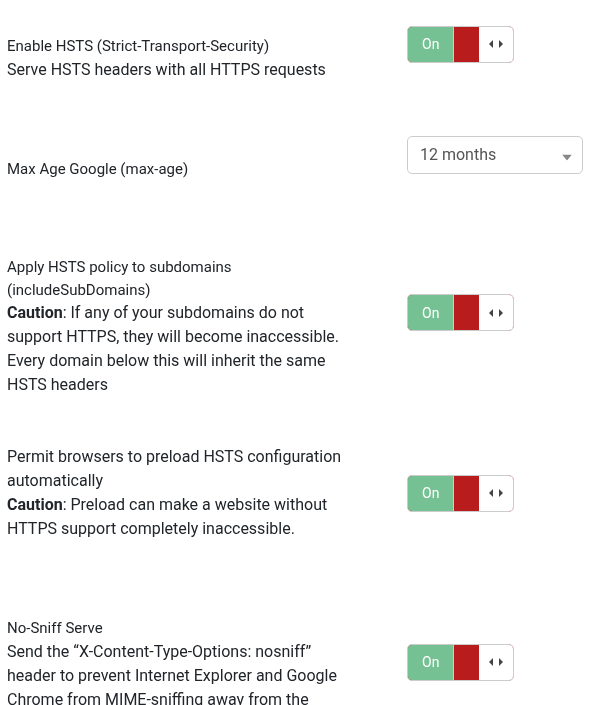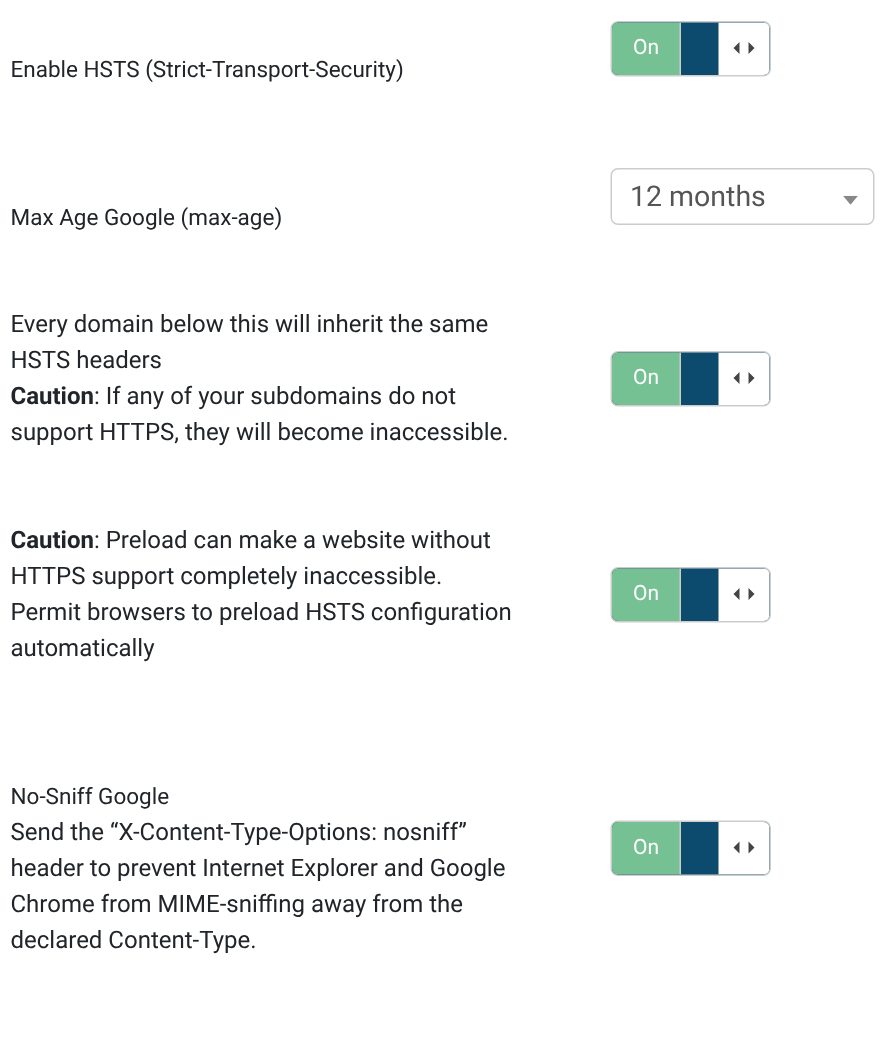--- a/index.html
+++ b/index.html
@@ -42,21 +42,21 @@
   }
   .caution-label {
     font-weight: 700;
   }
   .toggle {
     display: inline-flex;
     border: 1px solid #ccc;
     border-radius: 5px;
     overflow: hidden;
     height: 37px;
-    background: #0c4a6e;
+    background: #b91c1c;
     gap: 25px;
   }
   .toggle-on {
     display: flex;
     align-items: center;
     justify-content: center;
     background: #76c193;
     color: #fff;
     font-size: 14px;
     font-weight: 400;
@@ -80,36 +80,37 @@
     border-radius: 5px;
     background: #fff;
     height: 38px;
     width: 100%;
   }
   .select-value {
     display: flex;
     align-items: center;
     height: 100%;
     padding: 0 12px;
-    font-size: 19px;
+    font-size: 16px;
     color: #555;
   }
   .select-caret {
     position: absolute;
     right: 10px;
     top: 50%;
     transform: translateY(-50%);
   }
 </style>
 </head>
 <body>
 
 <div class="setting-row">
   <div class="setting-left">
     <div class="setting-title">Enable HSTS (Strict-Transport-Security)</div>
+    <div class="setting-desc">Serve HSTS headers with all HTTPS requests</div>
   </div>
   <div class="setting-right">
     <div class="toggle">
       <div class="toggle-on">On</div>
       <div class="toggle-off">
         <span class="arrows-icon">
           <svg width="16" height="12" viewBox="0 0 16 12">
               <path d="M5 2 L1 6 L5 10 Z M11 2 L15 6 L11 10 Z" fill="#444"></path>
             </svg>
         </span>
@@ -129,63 +130,64 @@
         <svg width="10" height="6" viewBox="0 0 10 6">
             <path d="M0 0 L10 0 L5 6 Z" fill="#888"></path>
           </svg>
       </span>
     </div>
   </div>
 </div>
 
 <div class="setting-row">
   <div class="setting-left">
-    <div class="setting-desc">Every domain below this will inherit the same HSTS headers</div>
+    <div class="setting-title">Apply HSTS policy to subdomains (includeSubDomains)</div>
     <div class="setting-desc">
       <span class="caution-label">Caution</span><span>: If any of your subdomains do not support HTTPS, they will become inaccessible.</span>
     </div>
-  </div>
-  <div class="setting-right">
-    <div class="toggle">
-      <div class="toggle-on">On</div>
-      <div class="toggle-off">
-        <span class="arrows-icon">
-          <svg width="16" height="12" viewBox="0 0 16 12">
-              <path d="M5 2 L1 6 L5 10 Z M11 2 L15 6 L11 10 Z" fill="#444"></path>
-            </svg>
-        </span>
-      </div>
-    </div>
-  </div>
-</div>
-
-<div class="setting-row">
-  <div class="setting-left">
+    <div class="setting-desc">Every domain below this will inherit the same HSTS headers</div>
+  </div>
+  <div class="setting-right">
+    <div class="toggle">
+      <div class="toggle-on">On</div>
+      <div class="toggle-off">
+        <span class="arrows-icon">
+          <svg width="16" height="12" viewBox="0 0 16 12">
+              <path d="M5 2 L1 6 L5 10 Z M11 2 L15 6 L11 10 Z" fill="#444"></path>
+            </svg>
+        </span>
+      </div>
+    </div>
+  </div>
+</div>
+
+<div class="setting-row">
+  <div class="setting-left">
+    <div class="setting-desc">Permit browsers to preload HSTS configuration automatically</div>
     <div class="setting-desc">
       <span class="caution-label">Caution</span><span>: Preload can make a website without HTTPS support completely inaccessible.</span>
     </div>
-    <div class="setting-desc">Permit browsers to preload HSTS configuration automatically</div>
   </div>
   <div class="setting-right">
     <div class="toggle">
       <div class="toggle-on">On</div>
       <div class="toggle-off">
         <span class="arrows-icon">
           <svg width="16" height="12" viewBox="0 0 16 12">
               <path d="M5 2 L1 6 L5 10 Z M11 2 L15 6 L11 10 Z" fill="#444"></path>
             </svg>
         </span>
       </div>
     </div>
   </div>
 </div>
 
 <div class="setting-row" style="padding-bottom:8px;">
   <div class="setting-left">
-    <div class="setting-title">No-Sniff Google</div>
+    <div class="setting-title">No-Sniff Serve</div>
     <div class="setting-desc">Send the “X-Content-Type-Options: nosniff” header to prevent Internet Explorer and Google Chrome from MIME-sniffing away from the declared Content-Type.</div>
   </div>
   <div class="setting-right">
     <div class="toggle">
       <div class="toggle-on">On</div>
       <div class="toggle-off">
         <span class="arrows-icon">
           <svg width="16" height="12" viewBox="0 0 16 12">
               <path d="M5 2 L1 6 L5 10 Z M11 2 L15 6 L11 10 Z" fill="#444"></path>
             </svg>

